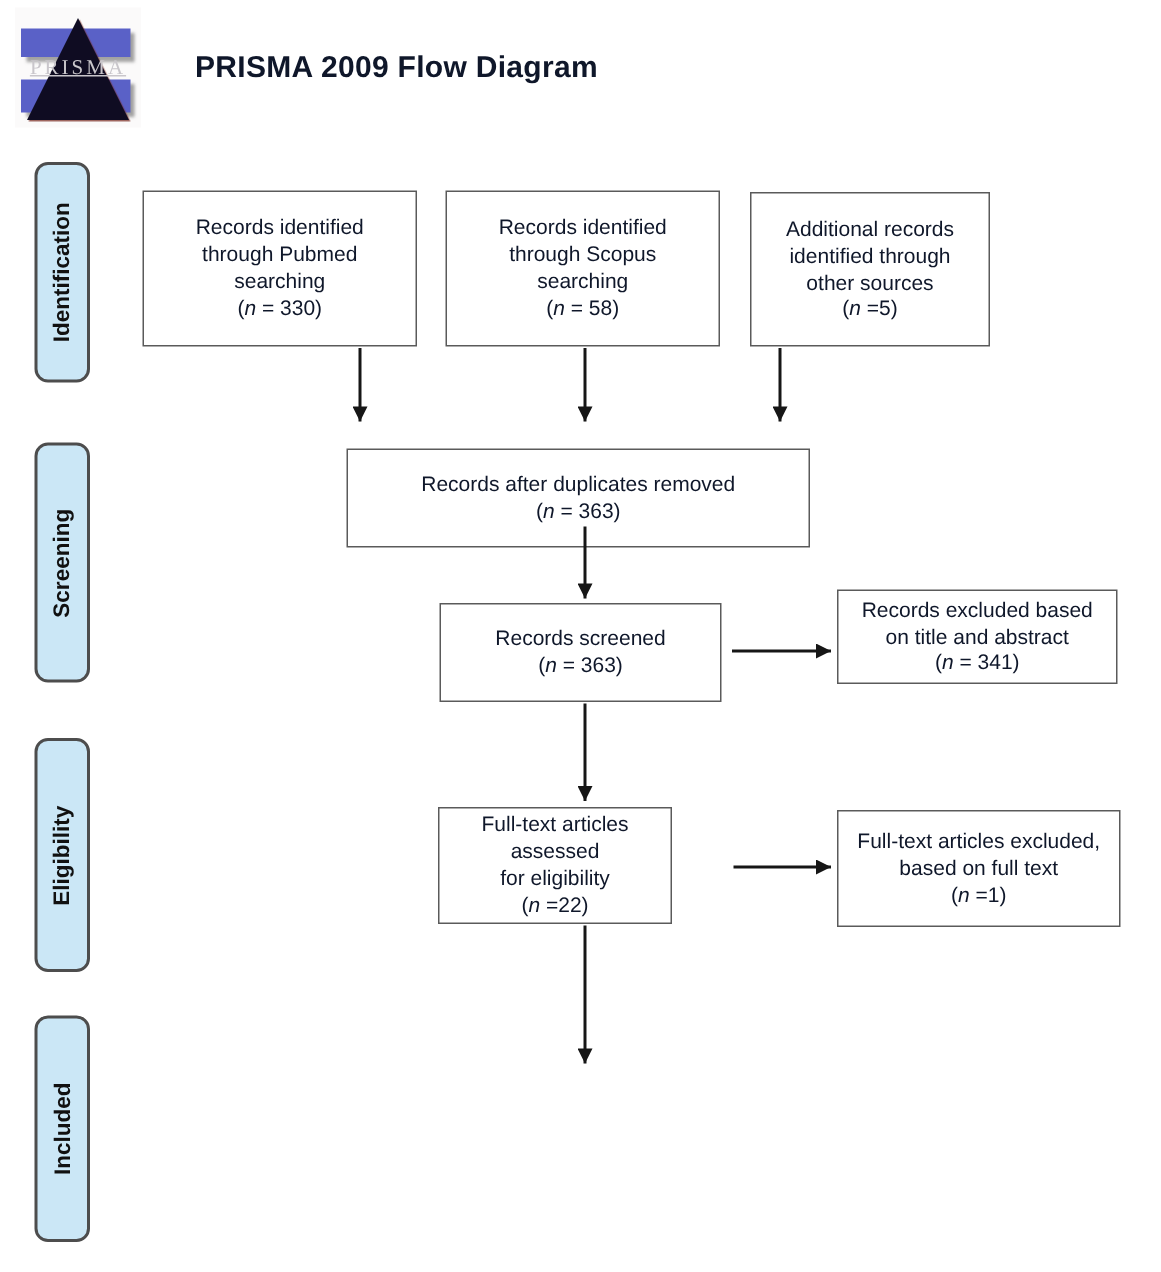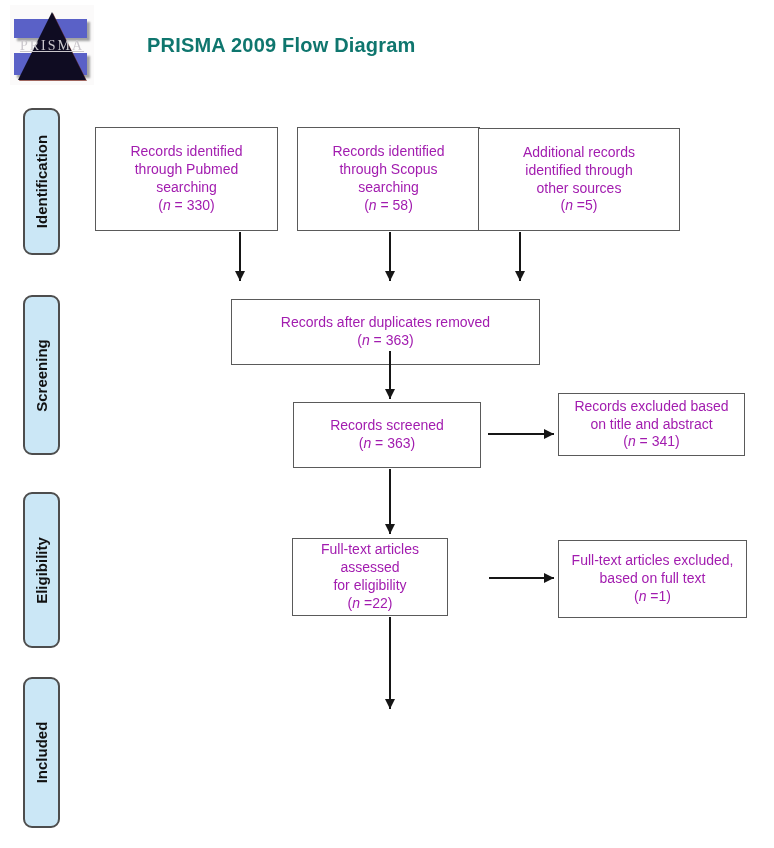--- a/index.html
+++ b/index.html
@@ -2,21 +2,21 @@
 <html style="--stage-fill: #cbe7f6; --stage-border: #4d4d4d; --box-border: #5a5a5a; --arrow: #161616; --text: #1c1c1c; --logo-blue: #5a61c7; --logo-dark: #0f0c22; --logo-text: #c9c6cb;"><head>
 <meta charset="utf-8">
 <style>
   html,body{margin:0;padding:0;background:#fff;}
   .canvas{
     position:relative;width:774px;height:848px;background:#fff;overflow:hidden;
     font-family:"Liberation Sans", sans-serif;color:var(--text,#1c1c1c);
   }
   .title{
     position:absolute;left:130px;top:34px;
-    font-size:20px;font-weight:bold;letter-spacing:.2px;color:#0f766e;margin-left:17px;
+    font-size:20px;font-weight:bold;letter-spacing:.2px;color:#0f172a;
   }
   
   .logo{position:absolute;left:10px;top:5px;width:84px;height:80px;background:#fbfafa;}
   .logo-bar{position:absolute;left:4px;right:7px;background:var(--logo-blue,#5a61c7);
     box-shadow:3px 3px 2px rgba(90,90,90,.55);}
   .logo-bar-top{top:14px;height:19px;}
   .logo-bar-bottom{top:48px;height:22px;}
   .logo-triangle{
     position:absolute;left:8px;top:7px;width:0;height:0;
     border-left:34px solid transparent;border-right:34px solid transparent;
@@ -35,21 +35,21 @@
     border:2px solid var(--stage-border,#4d4d4d);
     border-radius:9px;box-sizing:border-box;
     display:flex;align-items:center;justify-content:center;
   }
   .vtext{transform:rotate(-90deg);white-space:nowrap;font-weight:bold;font-size:15px;color:#111;}
   
   .fbox{
     position:absolute;background:#fff;
     border:1.5px solid var(--box-border,#5a5a5a);box-sizing:border-box;
     display:flex;align-items:center;justify-content:center;
-    text-align:center;font-size:14px;line-height:1.28;color:#a21caf;
+    text-align:center;font-size:14px;line-height:1.28;color:#0f172a;
   }
   .fbox i{font-style:italic;}
   
   .arrows{position:absolute;left:0;top:0;pointer-events:none;}
   .arrows line{stroke:var(--arrow,#161616);stroke-width:2;}
 </style>
 </head>
 <body>
 
 <div class="canvas">
@@ -75,21 +75,21 @@
   <div class="stage" style="top:677px;height:151px">
     <span class="vtext">Included</span>
   </div>
 
   <div class="fbox" style="left:95px;top:127px;width:183px;height:104px">
       <div>Records identified<br>through Pubmed<br>searching<br>(<i>n</i> = 330)</div>
     </div>
   <div class="fbox" style="left:297px;top:127px;width:183px;height:104px">
       <div>Records identified<br>through Scopus<br>searching<br>(<i>n</i> = 58)</div>
     </div>
-  <div class="fbox" style="left:478px;top:128px;width:202px;height:103px">
+  <div class="fbox" style="left:500px;top:128px;width:160px;height:103px">
       <div>Additional records<br>identified through<br>other sources<br>(<i>n</i> =5)</div>
     </div>
   <div class="fbox" style="left:231px;top:299px;width:309px;height:66px">
       <div>Records after duplicates removed<br>(<i>n</i> = 363)</div>
     </div>
   <div class="fbox" style="left:293px;top:402px;width:188px;height:66px">
       <div>Records screened<br>(<i>n</i> = 363)</div>
     </div>
   <div class="fbox" style="left:558px;top:393px;width:187px;height:63px">
       <div>Records excluded based<br>on title and abstract<br>(<i>n</i> = 341)</div>

